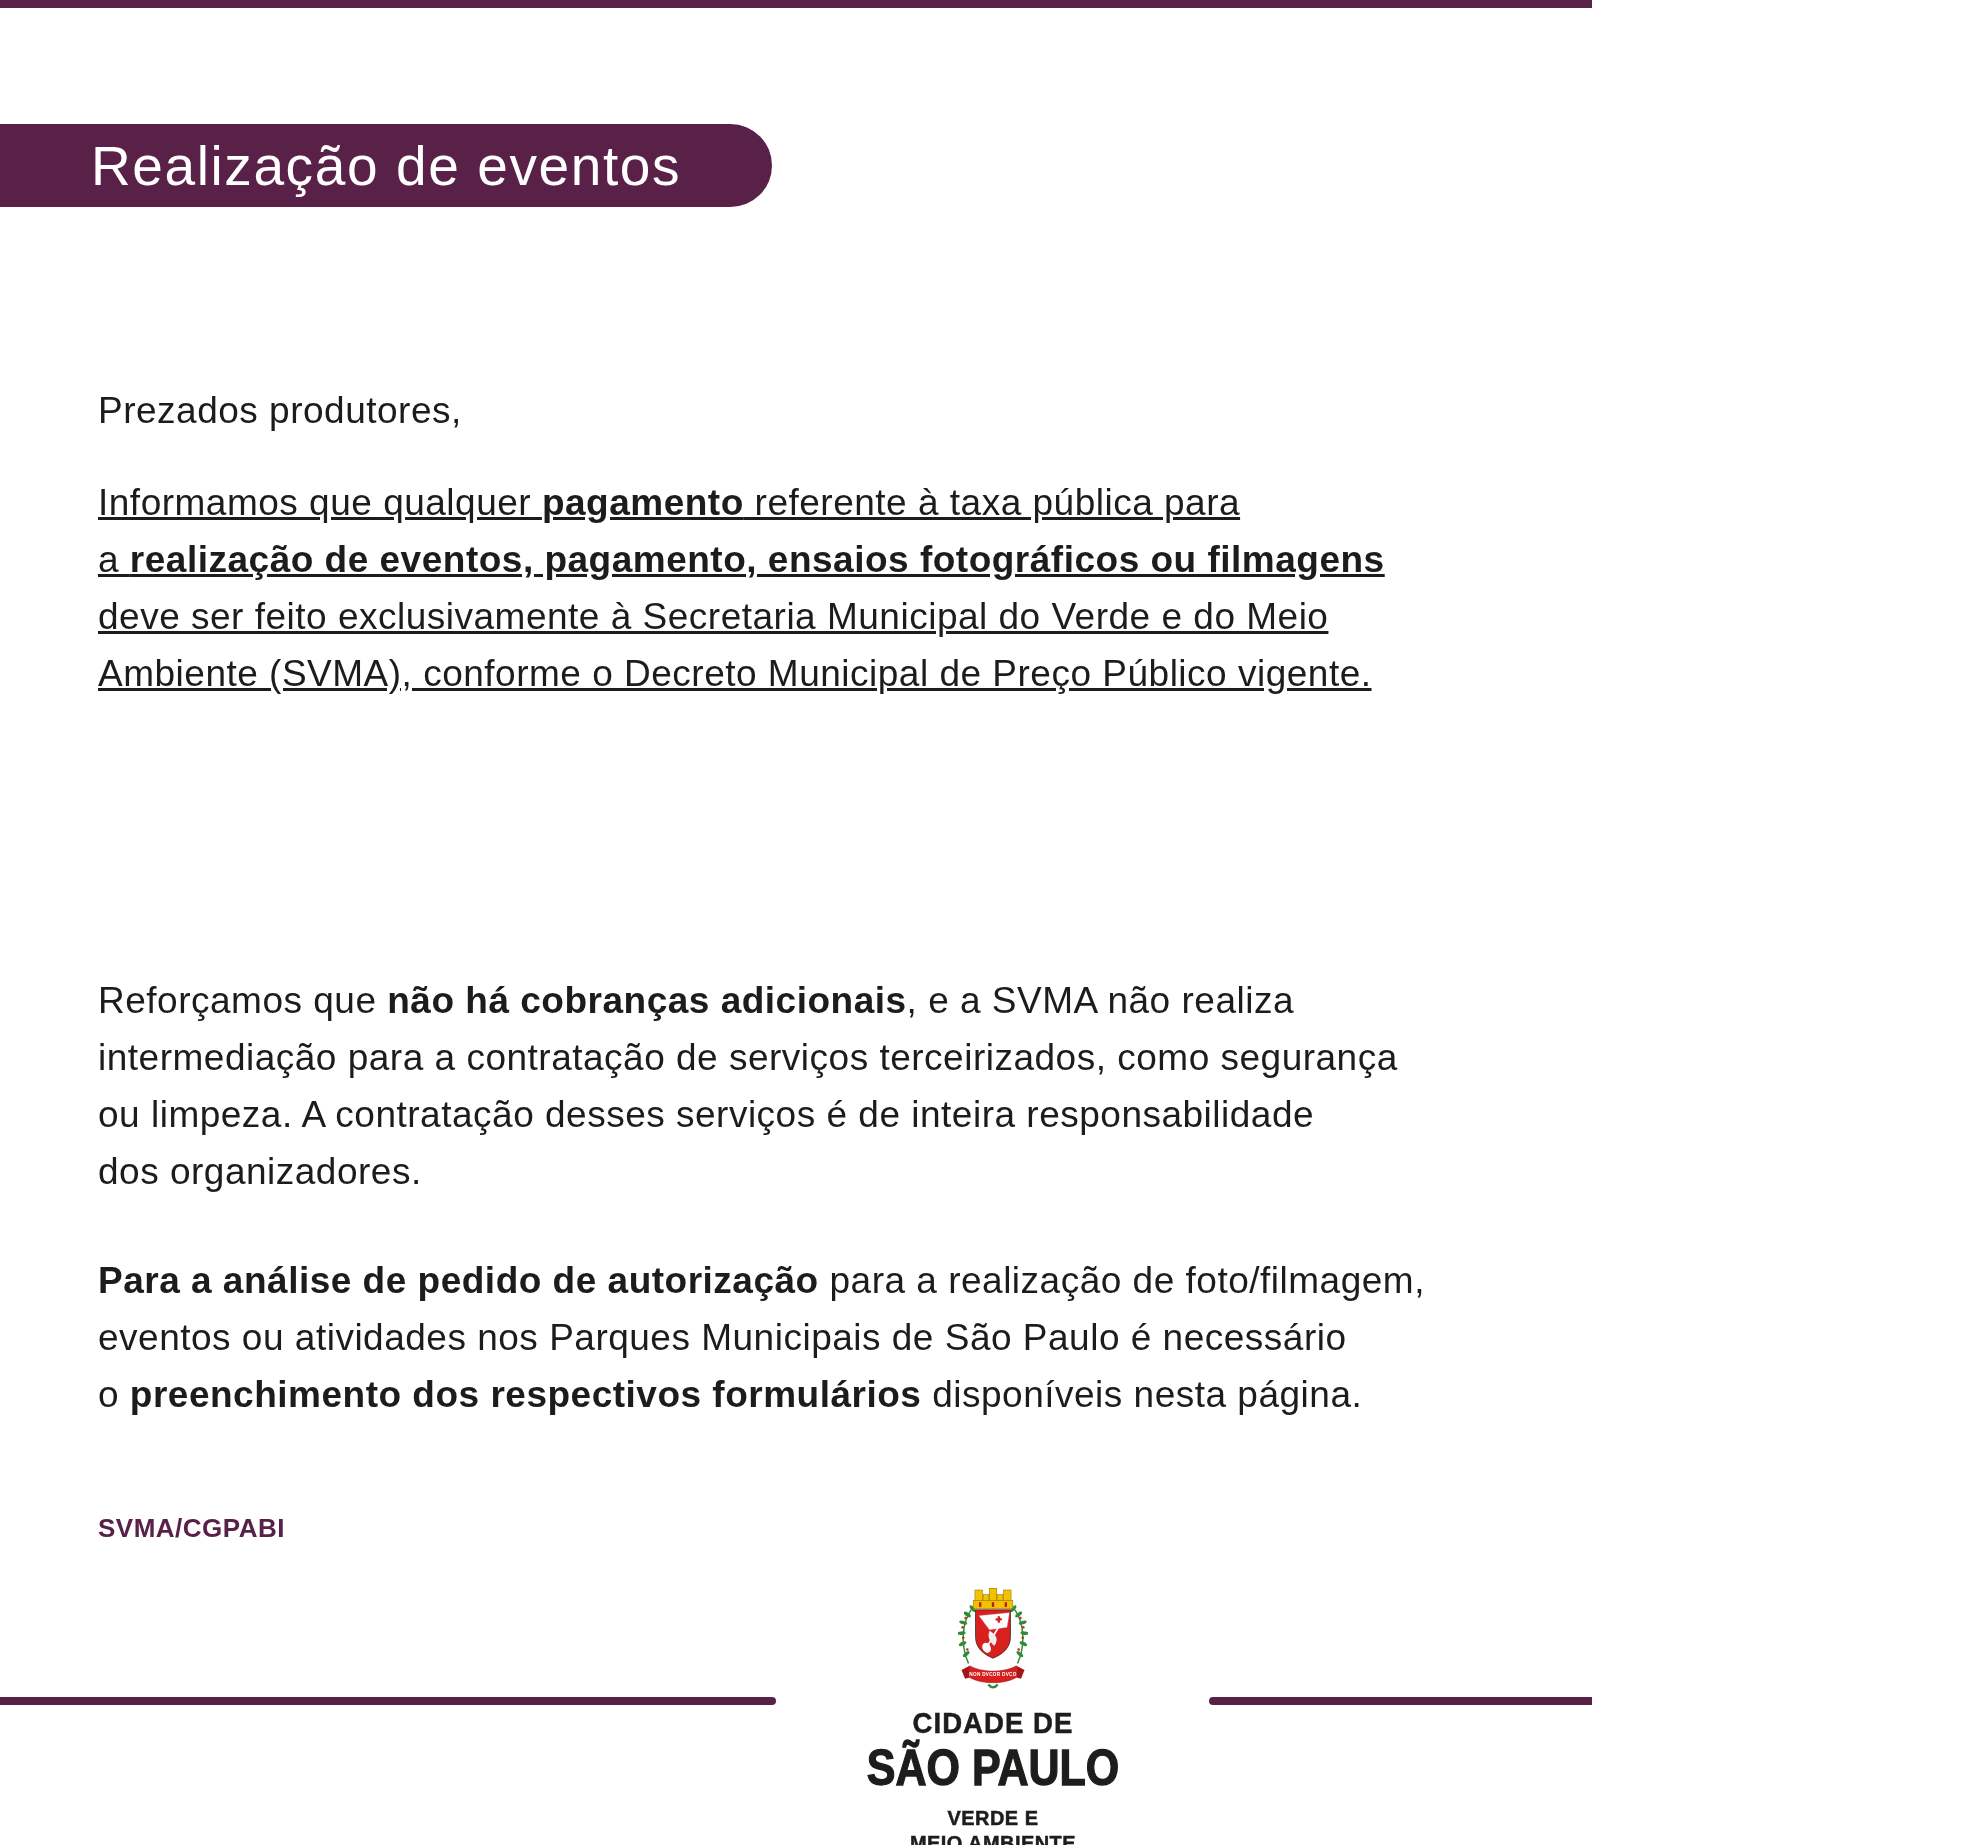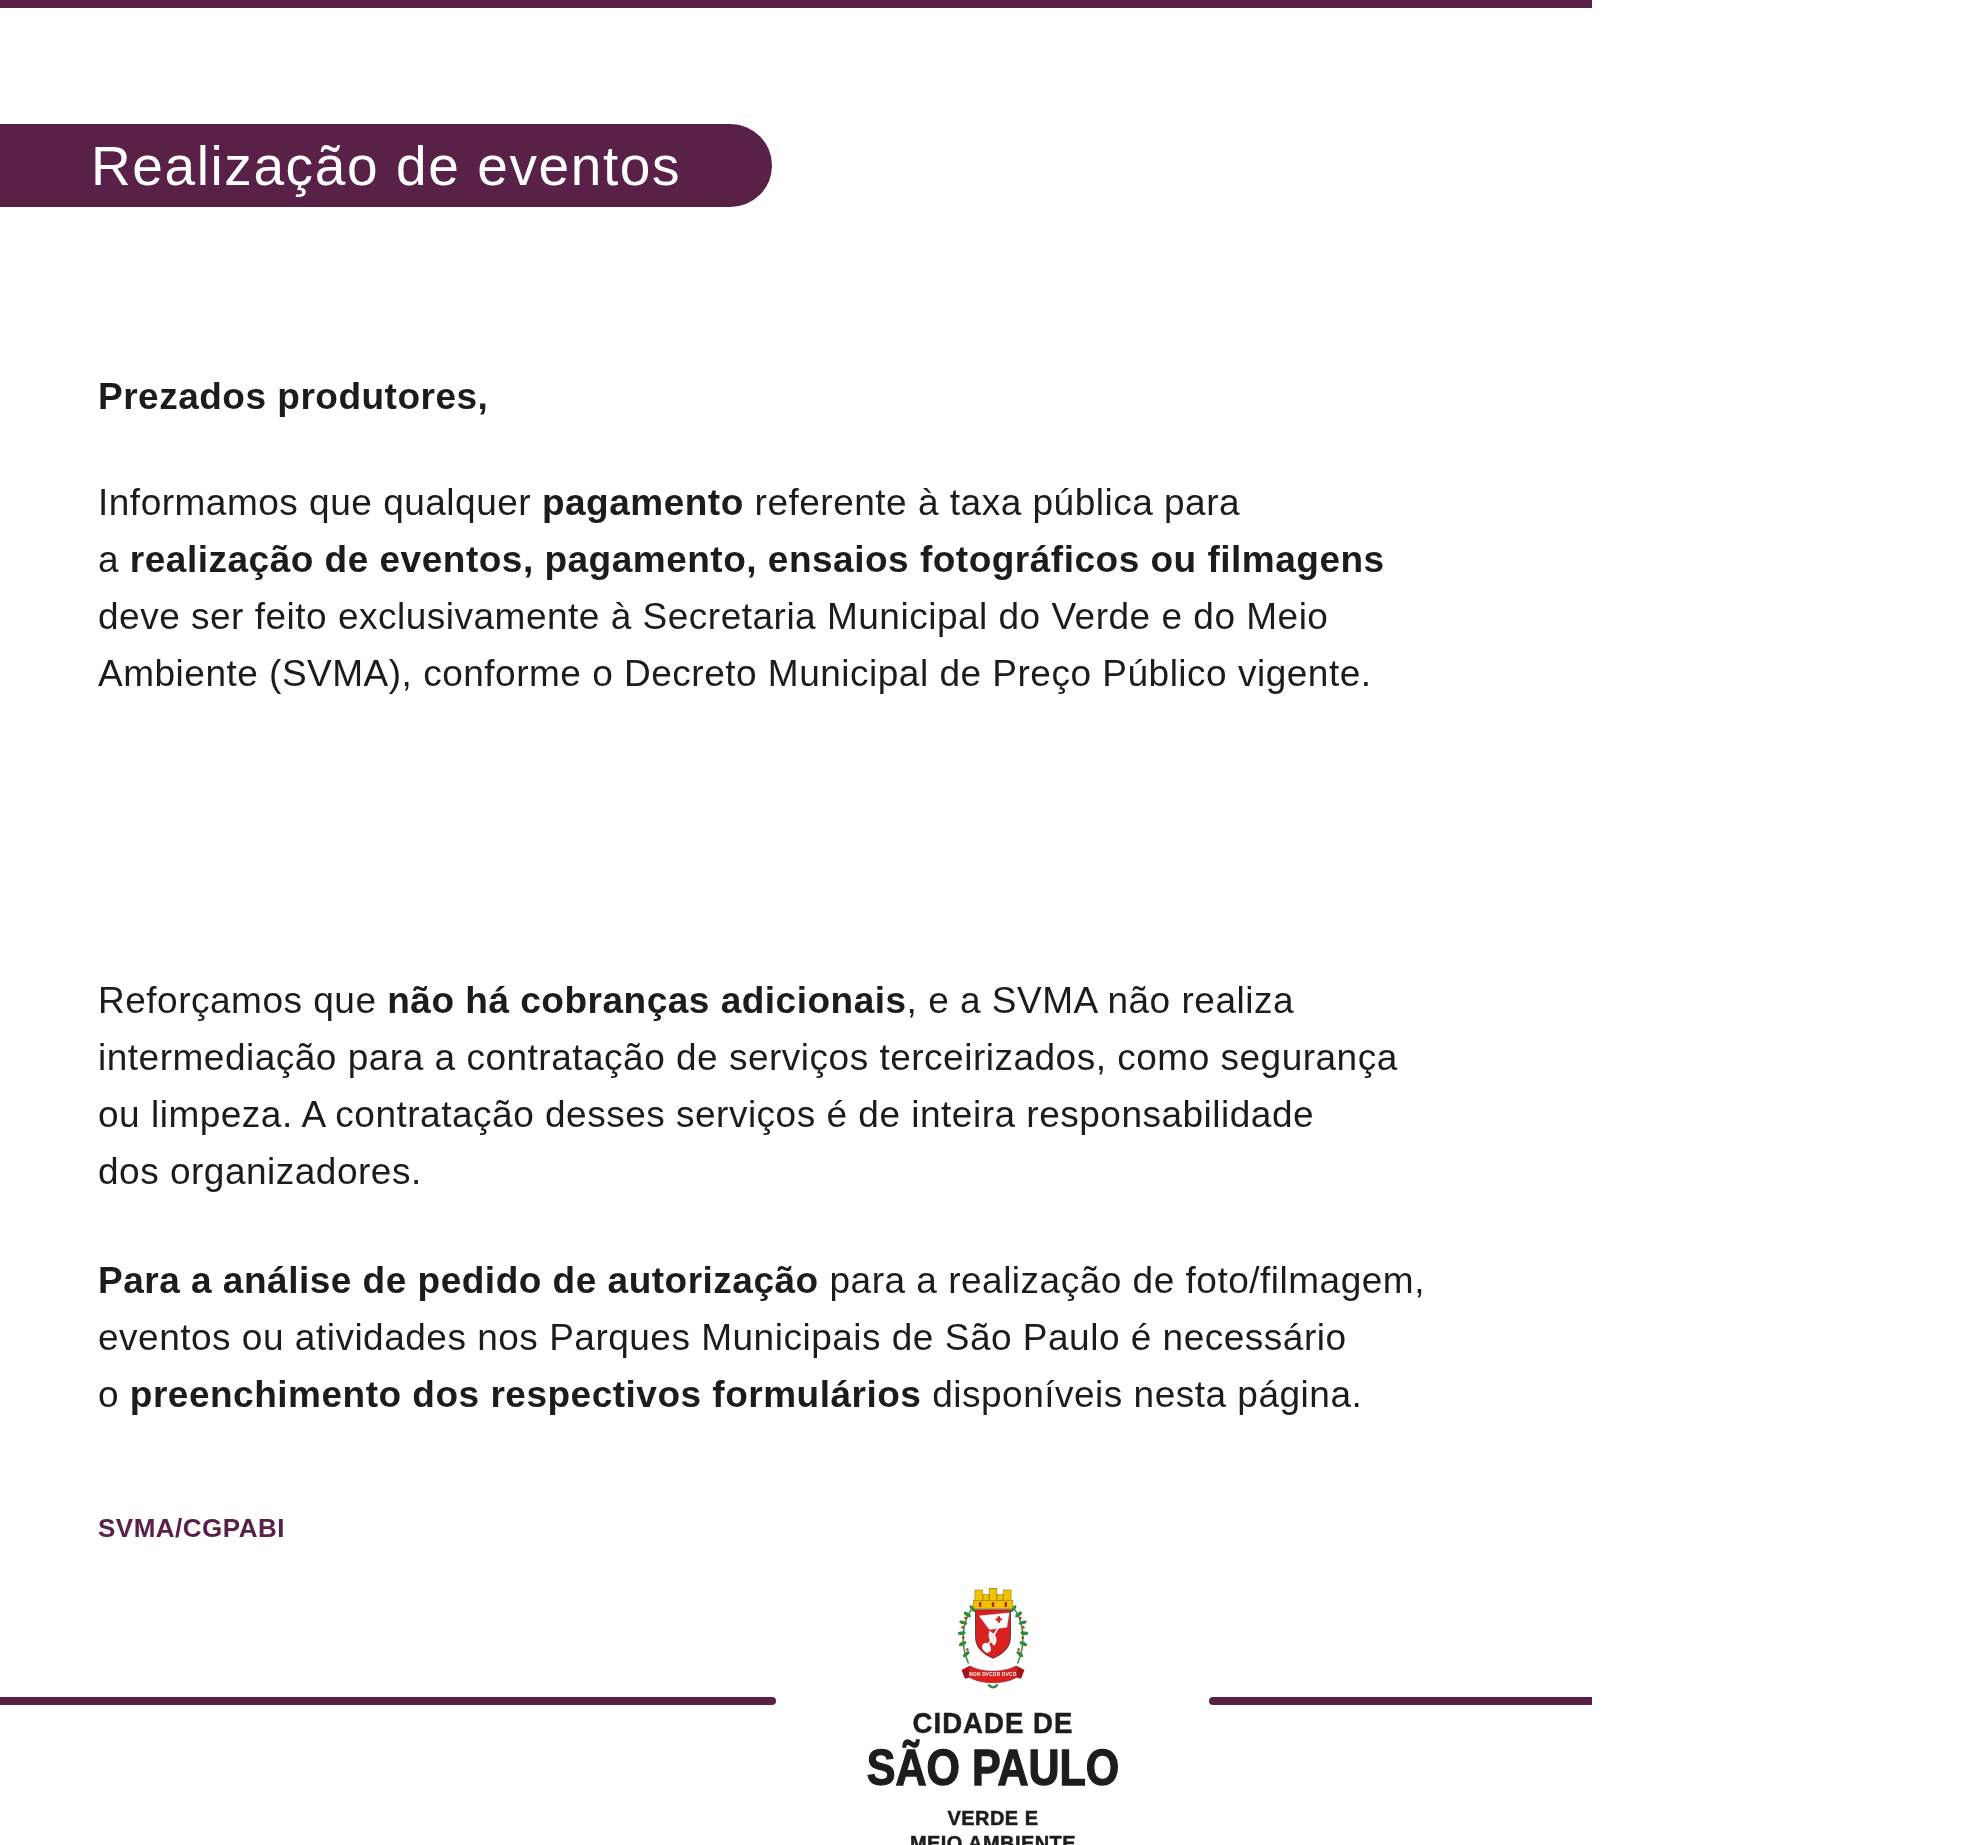--- a/index.html
+++ b/index.html
@@ -11,22 +11,22 @@
   .banner{position:absolute;left:0;top:124px;width:772px;height:83px;background:#5a2148;
           border-radius:0 43px 43px 0;display:flex;align-items:center;}
   .banner-label{color:#ffffff;font-size:55px;font-weight:500;letter-spacing:1.6px;padding-left:91px;
                 white-space:nowrap;}
   
   .decor{position:absolute;left:0;top:0;width:1985px;height:1845px;pointer-events:none;}
   
   .copy{position:absolute;left:98px;width:1731px;font-size:37px;line-height:57px;
         letter-spacing:0.5px;white-space:pre-line;}
   .copy b{font-weight:700;}
-  .greeting{top:368px;font-weight:700;}
-  .p2{top:474px;}
+  .greeting{top:382px;font-weight:400;}
+  .p2{top:474px;text-decoration:underline;}
   .p3{top:748px;}
   .p4{top:972px;}
   .p5{top:1252px;}
   .signature{position:absolute;left:98px;top:1513px;font-size:26px;font-weight:700;color:#5a2148;
              letter-spacing:0.5px;}
   
   .rule{position:absolute;top:1697px;height:8px;background:#5a2148;}
   .rule-left{left:0;width:776px;border-radius:0 4.2px 4.2px 0;}
   .rule-right{left:1209px;width:776px;border-radius:4.2px 0 0 4.2px;}
   

